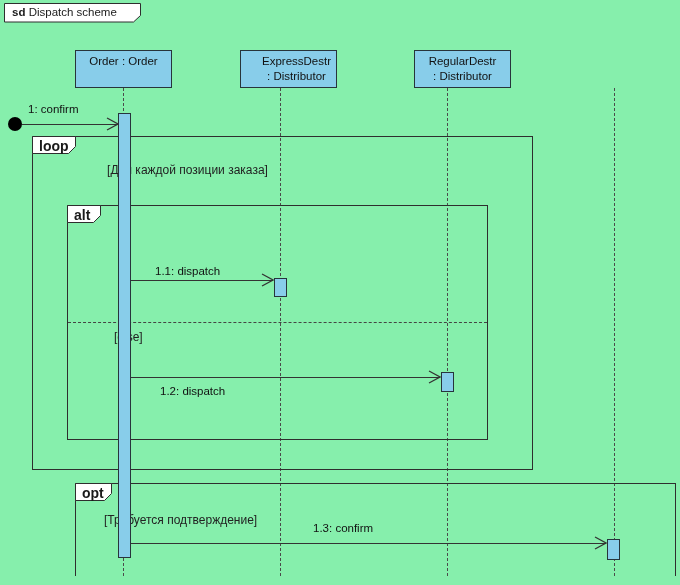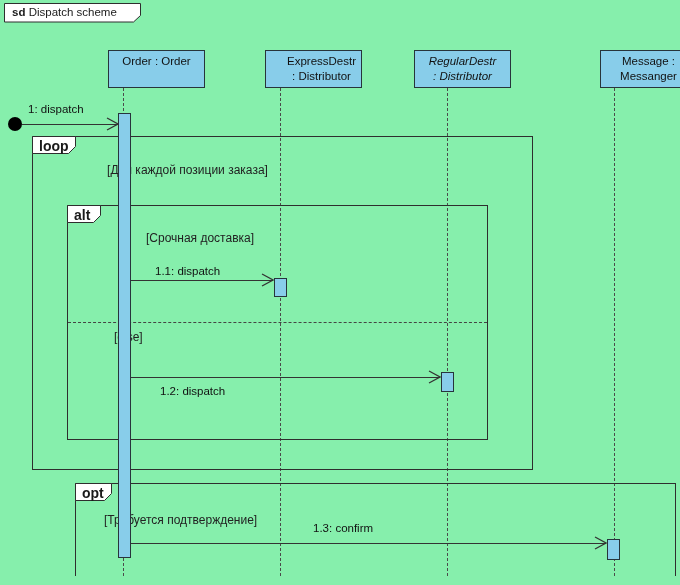--- a/index.html
+++ b/index.html
@@ -15,21 +15,21 @@
     white-space:nowrap;color:#1a1a1a;
   }
   .tab-text{
     position:absolute;left:8px;top:3px;font-size:11.5px;white-space:nowrap;color:#1a1a1a;
   }
   .tab-text b{font-weight:bold;}
   
   .head{
     position:absolute;top:50px;width:97px;height:38px;box-sizing:border-box;
     background:#88CDEA;border:1px solid #27343b;
-    text-align:center;font-size:11.5px;line-height:15px;padding-top:3px;margin-left:33px;
+    text-align:center;font-size:11.5px;line-height:15px;padding-top:3px;
   }
   .head span{display:block;}
   
   .lifeline{
     position:absolute;top:88px;height:488px;width:0;
     border-left:1px dashed #4a4a4a;
   }
   
   .frame{
     position:absolute;box-sizing:border-box;border:1px solid #2e2e2e;background:transparent;
@@ -73,50 +73,45 @@
 
   <div class="lifeline" style="left:123px;"></div>
   <div class="lifeline" style="left:280px;"></div>
   <div class="lifeline" style="left:447px;"></div>
   <div class="lifeline" style="left:614px;"></div>
 
   <div class="head" style="left:75px;">
     <span>Order : Order</span>
     <span></span>
   </div>
-  <div class="head" style="left:232px;padding-left:16px;">
+  <div class="head" style="left:240px;padding-left:16px;">
     <span>ExpressDestr</span>
     <span>: Distributor</span>
   </div>
-  <div class="head" style="left:381px;font-style:italic;">
+  <div class="head" style="left:414px;">
     <span>RegularDestr</span>
     <span>: Distributor</span>
-  </div>
-  <div class="head" style="left:567px;">
-    <span>Message :</span>
-    <span>Messanger</span>
   </div>
 
   <div class="frame" style="left:32px;top:136px;width:501px;height:334px;"></div>
   <div class="pent" style="left:32px;top:136px;width:44px;height:18px;">
     <svg width="44" height="18">
       <polygon points="0.5,0.5 43.5,0.5 43.5,10.5 36.5,17.5 0.5,17.5" fill="#ffffff" stroke="#2e2e2e" stroke-width="1"></polygon>
     </svg>
     <span class="pent-text">loop</span>
   </div>
   <div class="guard center" style="left:100px;top:163px;width:175px;">[Для каждой позиции заказа]</div>
 
   <div class="frame" style="left:67px;top:205px;width:421px;height:235px;"></div>
   <div class="pent" style="left:67px;top:205px;width:34px;height:18px;">
     <svg width="34" height="18">
       <polygon points="0.5,0.5 33.5,0.5 33.5,10.5 26.5,17.5 0.5,17.5" fill="#ffffff" stroke="#2e2e2e" stroke-width="1"></polygon>
     </svg>
     <span class="pent-text">alt</span>
   </div>
-  <div class="guard center" style="left:140px;top:231px;width:120px;">[Срочная доставка]</div>
   <div class="divider" style="left:68px;top:322px;width:419px;"></div>
   <div class="guard" style="left:114px;top:330px;">[else]</div>
 
   <div class="frame frame-open-bottom" style="left:75px;top:483px;width:601px;height:93px;"></div>
   <div class="pent" style="left:75px;top:483px;width:37px;height:18px;">
     <svg width="37" height="18">
       <polygon points="0.5,0.5 36.5,0.5 36.5,10.5 29.5,17.5 0.5,17.5" fill="#ffffff" stroke="#2e2e2e" stroke-width="1"></polygon>
     </svg>
     <span class="pent-text">opt</span>
   </div>
@@ -125,21 +120,21 @@
   <div class="activation" style="left:118px;top:113px;width:13px;height:445px;"></div>
   <div class="activation" style="left:274px;top:278px;width:13px;height:19px;"></div>
   <div class="activation" style="left:441px;top:372px;width:13px;height:20px;"></div>
   <div class="activation" style="left:607px;top:539px;width:13px;height:21px;"></div>
 
   <div class="found-circle" style="left:8px;top:117px;"></div>
   <div class="msg-line" style="left:22px;top:124px;width:96px;"></div>
   <svg class="arrowhead" style="left:106px;top:117px;" width="13" height="14">
     <path d="M1,1 L12,7 L1,13" fill="none" stroke="#333" stroke-width="1.2"></path>
   </svg>
-  <div class="msg-label" style="left:28px;top:103px;">1: dispatch</div>
+  <div class="msg-label" style="left:28px;top:103px;">1: confirm</div>
 
   <div class="msg-line" style="left:131px;top:280px;width:142px;"></div>
   <svg class="arrowhead" style="left:261px;top:273px;" width="13" height="14">
     <path d="M1,1 L12,7 L1,13" fill="none" stroke="#333" stroke-width="1.2"></path>
   </svg>
   <div class="msg-label" style="left:155px;top:253px;margin-top:12px;">1.1: dispatch</div>
 
   <div class="msg-line" style="left:131px;top:377px;width:309px;"></div>
   <svg class="arrowhead" style="left:428px;top:370px;" width="13" height="14">
     <path d="M1,1 L12,7 L1,13" fill="none" stroke="#333" stroke-width="1.2"></path>

